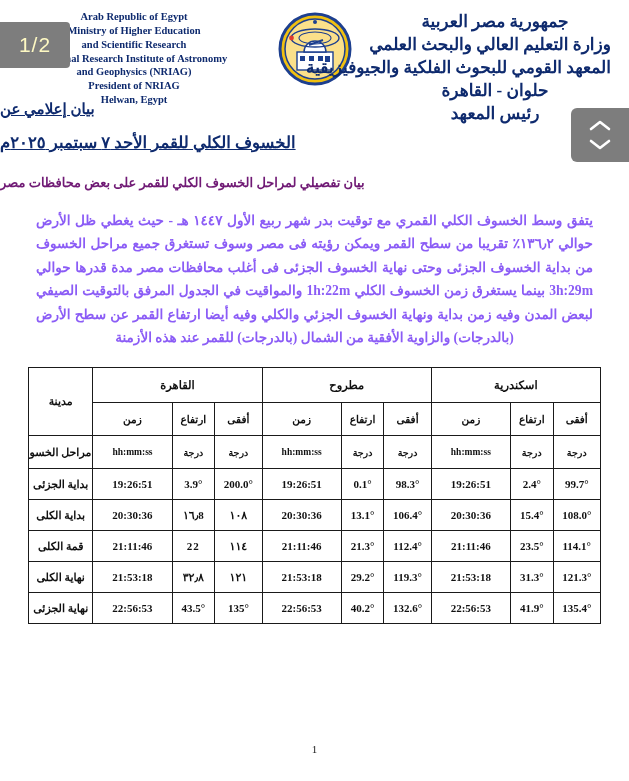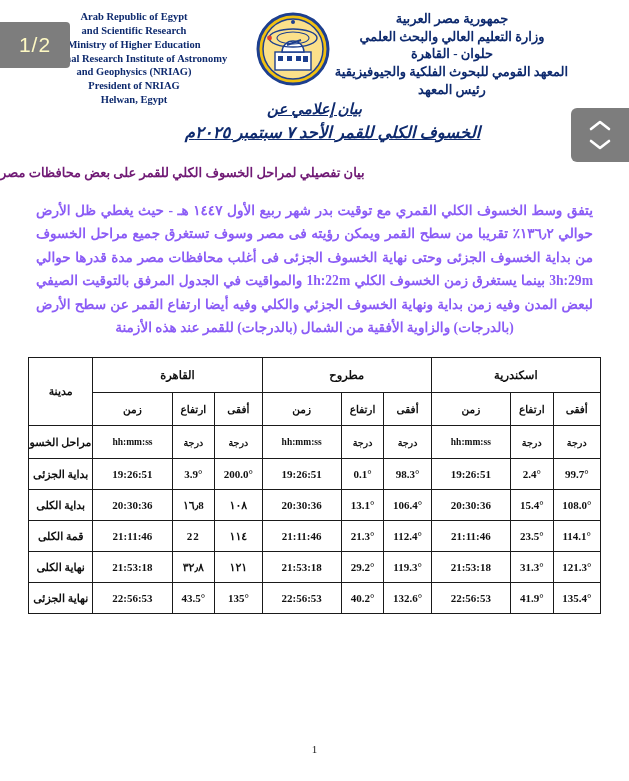--- a/index.html
+++ b/index.html
@@ -55,72 +55,71 @@
   .sheet {
     position: absolute;
     left: 0; top: 0;
     width: 629px;
     height: 781px;
     padding: 0;
   }
   .header {
     display: flex;
     align-items: flex-start;
+    justify-content: space-between;
     padding: 10px 18px 0 18px;
     height: 96px;
     box-sizing: border-box;
     font-family: Liberation Serif, serif;
   }
   .hdr-col {
     width: 232px;
     text-align: center;
     font-weight: bold;
     font-size: 10.5px;
     line-height: 1.32;
     color: #0e2a6e;
   }
   .hdr-col.right {
     direction: rtl;
-    font-size: 13px;
+    font-size: 17px;
     line-height: 1.36;
   }
   .hdr-col .line { display: block; white-space: nowrap; }
 
   
   .logo-wrap {
     width: 86px;
     display: flex;
     align-items: flex-start;
     justify-content: center;
     padding-top: 2px;
   }
 
   
   .title-block {
-    text-align: center;
+    text-align: left;
     direction: rtl;
     margin-top: 4px;
-    font-style: italic;
   }
   .title-1 {
     font-size: 15px;
     font-weight: bold;
     color: #0e2a6e;
     text-decoration: underline;
     display: inline-block;
     margin-bottom: 3px;
   }
   .title-2 {
     font-size: 16.5px;
     font-weight: bold;
     color: #0e2a6e;
     text-decoration: underline;
     display: block;
-    margin-top: 2px;
-    padding-left: 36px;
+    margin-top: 12px;
   }
   .subtitle {
     direction: rtl;
     text-align: left;
     font-size: 13px;
     font-weight: bold;
     margin-top: 22px;
     color: #701a75;
   }
 
@@ -215,22 +214,22 @@
 </style>
 </head>
 <body>
 
 <div class="sheet">
 
   <div class="header">
 
     <div class="hdr-col left">
       <span class="line">Arab Republic of Egypt</span>
+      <span class="line">Ministry of Higher Education</span>
       <span class="line">and Scientific Research</span>
-      <span class="line">Ministry of Higher Education</span>
       <span class="line">National Research Institute of Astronomy</span>
       <span class="line">and Geophysics (NRIAG)</span>
       <span class="line">President of NRIAG</span>
       <span class="line">Helwan, Egypt</span>
     </div>
 
     <div class="logo-wrap">
       <svg width="74" height="74" viewBox="0 0 74 74">
         <circle cx="37" cy="37" r="35" fill="#f0c010" stroke="#1d3f8f" stroke-width="3"></circle>
         <circle cx="37" cy="37" r="30" fill="#fbe08a" stroke="#1d3f8f" stroke-width="1.5"></circle>
@@ -246,22 +245,22 @@
         <ellipse cx="37" cy="26" rx="24" ry="9" fill="none" stroke="#1d3f8f" stroke-width="1.4"></ellipse>
         <ellipse cx="37" cy="26" rx="16" ry="6" fill="none" stroke="#1d3f8f" stroke-width="1.1"></ellipse>
         <circle cx="13.5" cy="26" r="2.4" fill="#e03b2f"></circle>
         <circle cx="37" cy="10" r="2" fill="#1d3f8f"></circle>
       </svg>
     </div>
 
     <div class="hdr-col right">
       <span class="line">جمهورية مصر العربية</span>
       <span class="line">وزارة التعليم العالي والبحث العلمي</span>
+      <span class="line">المعهد القومي للبحوث الفلكية والجيوفيزيقية</span>
       <span class="line">حلوان - القاهرة</span>
-      <span class="line">المعهد القومي للبحوث الفلكية والجيوفيزيقية</span>
       <span class="line">رئيس المعهد</span>
     </div>
   </div>
 
   <div class="title-block">
     <span class="title-1">بيان إعلامي عن</span>
     <span class="title-2">الخسوف الكلي للقمر الأحد ٧ سبتمبر ٢٠٢٥م</span>
   </div>
 
   <div class="subtitle">بيان تفصيلي لمراحل الخسوف الكلي للقمر على بعض محافظات مصر</div>

